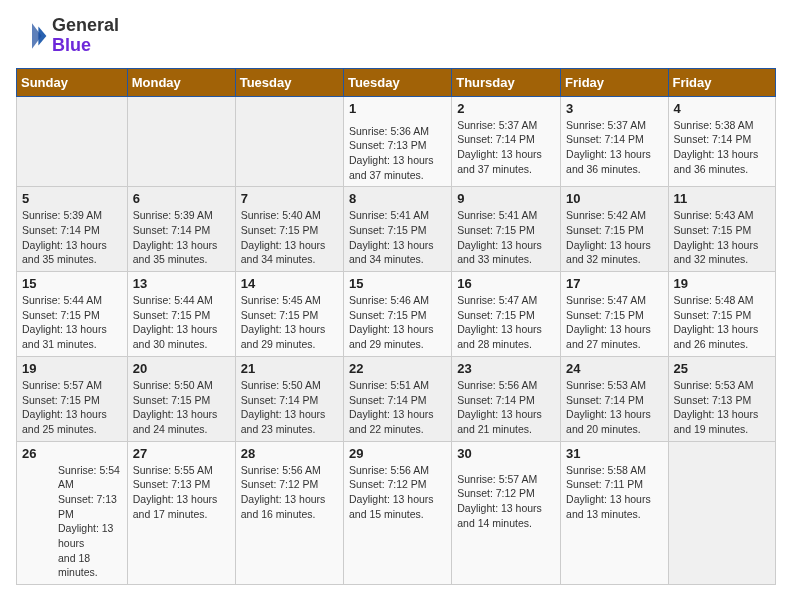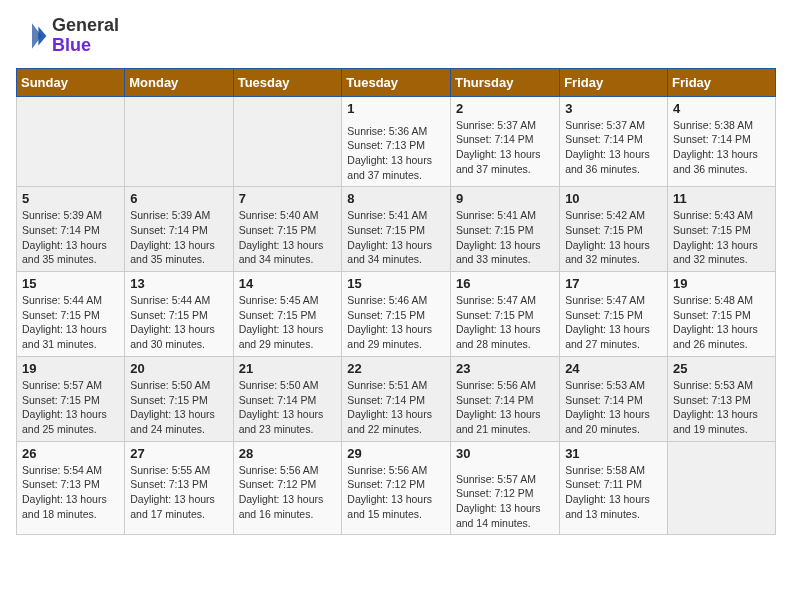--- a/index.html
+++ b/index.html
@@ -302,21 +302,21 @@
           <span class="day-number">25</span>
           <div class="day-info" style="white-space: pre-line;">Sunrise: 5:53 AM
 Sunset: 7:13 PM
 Daylight: 13 hours
 and 19 minutes.</div>
         </td>
       </tr>
       <tr>
         <td>
           <span class="day-number">26</span>
-          <div class="day-info" style="white-space: pre-line;">Sunrise: 5:54 AM
+          <div class="day-info" style="white-space: pre-line; margin-left: 36px;">Sunrise: 5:54 AM
 Sunset: 7:13 PM
 Daylight: 13 hours
 and 18 minutes.</div>
         </td>
         <td>
           <span class="day-number">27</span>
           <div class="day-info" style="white-space: pre-line;">Sunrise: 5:55 AM
 Sunset: 7:13 PM
 Daylight: 13 hours
 and 17 minutes.</div>

